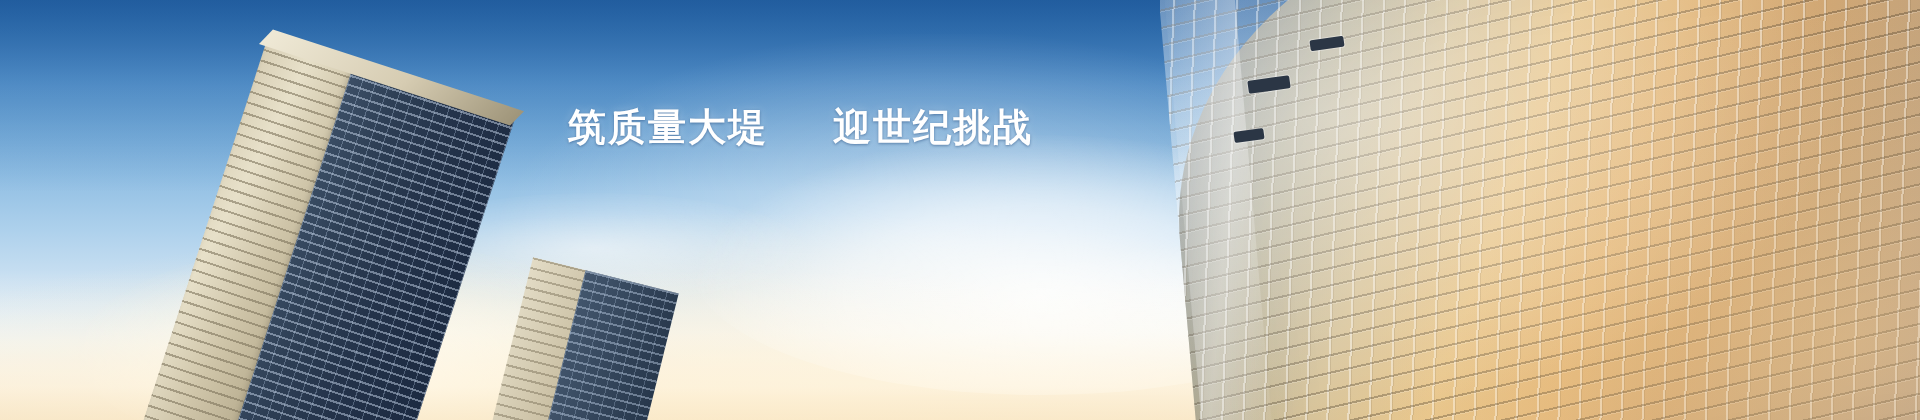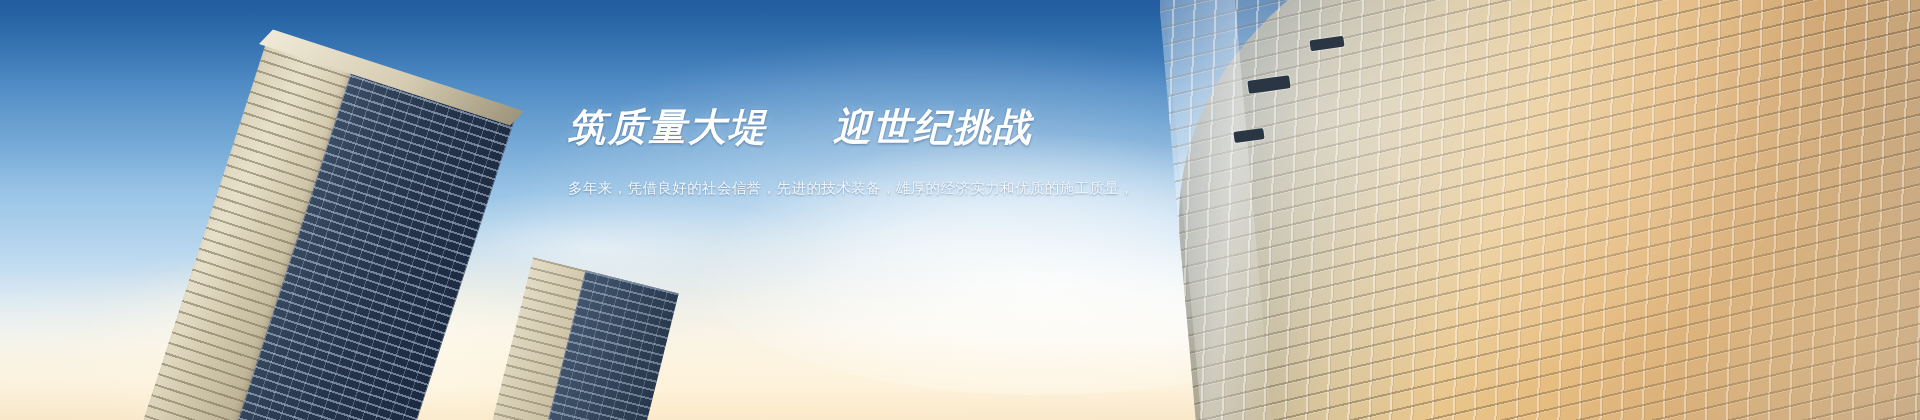--- a/index.html
+++ b/index.html
@@ -260,21 +260,20 @@
   }
   .headline{
     margin:0;
     font-size:38px;
     font-weight:bold;
     line-height:1.25;
     color:#ffffff;
     letter-spacing:2px;
     white-space:pre;
     text-shadow:0 1px 3px rgba(30,70,120,.55), 0 0 10px rgba(255,255,255,.25);
-    font-style:italic;
   }
   .sub{
     margin:22px 0 0 0;
     font-size:14.5px;
     line-height:2.0;
     color:#f2f7fd;
     letter-spacing:.4px;
     text-shadow:0 1px 2px rgba(30,70,120,.45);
   }
   .sub div{white-space:pre;}
@@ -325,17 +324,16 @@
     </div>
     <div class="rim"></div>
     <div class="notch n1"></div>
     <div class="notch n2"></div>
     <div class="notch n3"></div>
   </div>
 
   <div class="copy">
     <h1 class="headline">筑质量大堤　  迎世纪挑战</h1>
     <div class="sub">
-      <div>多年来，凭借良好的社会信誉，先进的技术装备，雄厚的经济实力和优质的施工质量，</div>
     </div>
   </div>
 
 </div>
 
 </body></html>

